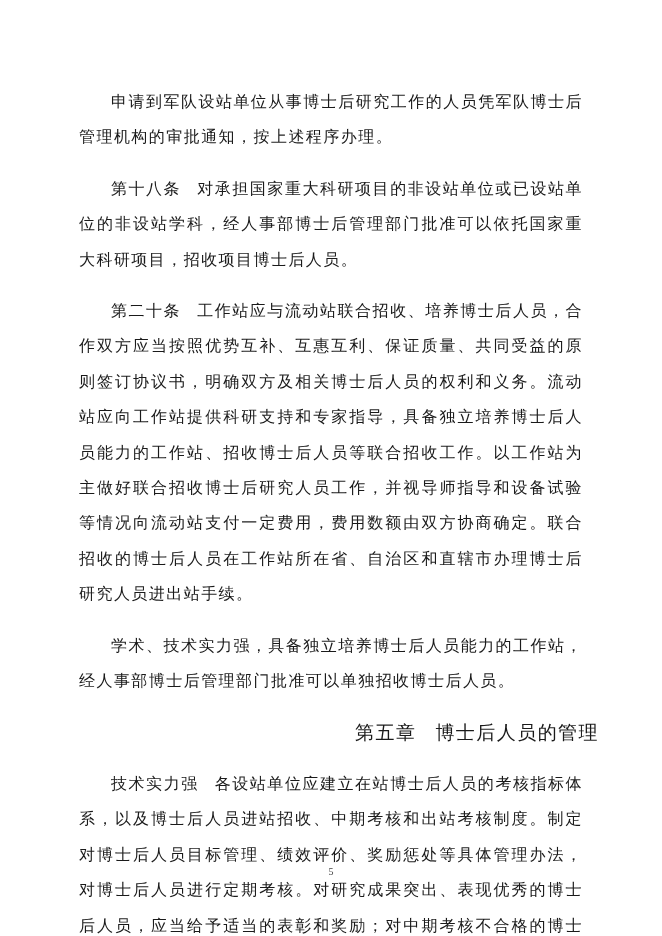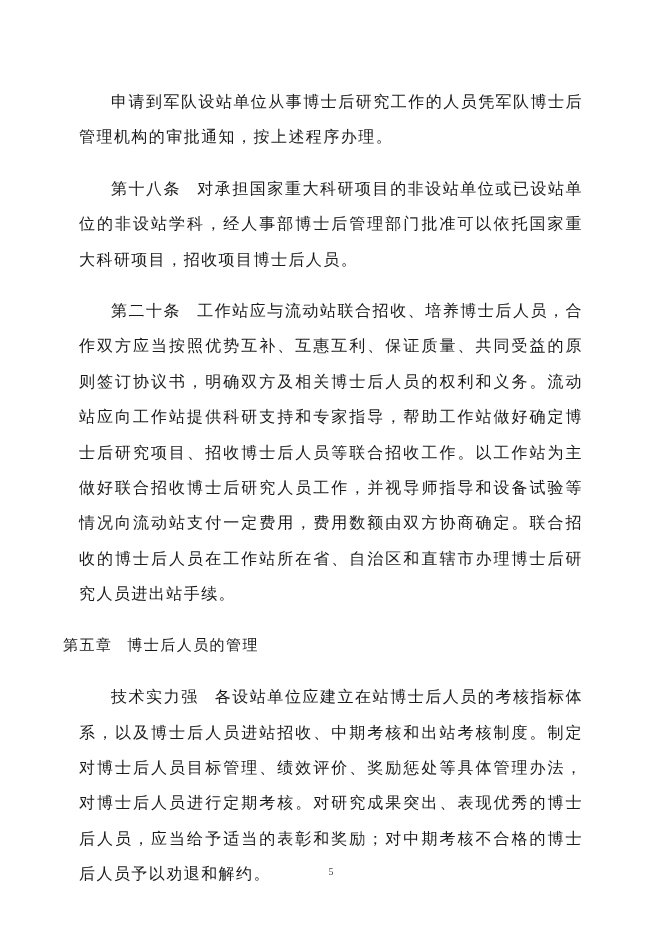--- a/index.html
+++ b/index.html
@@ -25,23 +25,23 @@
       margin: 16px;
       font-size: 16px;
       line-height: 35.4px;
       text-align: justify;
       text-indent: 2em;
       letter-spacing: 1.45px;
       word-break: break-all;
     }
     .chapter {
       margin: 0;
-      font-size: 15px;
+      font-size: 19px;
       line-height: 35.4px;
-      text-align: left;
+      text-align: right;
       letter-spacing: 1.45px;
       font-family: Liberation Serif, serif;
     }
     .article-num {
       margin-right: 1em;
     }
     .page-number {
       position: absolute;
       top: 866px;
       left: 0;
@@ -59,23 +59,26 @@
   <p class="para">
     <span>申请到军队设站单位从事博士后研究工作的人员凭军队博士后管理机构的审批通知，按上述程序办理。</span>
   </p>
 
 
   <p class="para">
     <span class="article-num">第十八条</span><span>对承担国家重大科研项目的非设站单位或已设站单位的非设站学科，经人事部博士后管理部门批准可以依托国家重大科研项目，招收项目博士后人员。</span>
   </p>
 
   <p class="para">
-    <span class="article-num">第二十条</span><span>工作站应与流动站联合招收、培养博士后人员，合作双方应当按照优势互补、互惠互利、保证质量、共同受益的原则签订协议书，明确双方及相关博士后人员的权利和义务。流动站应向工作站提供科研支持和专家指导，帮助工作站做好确定博士后研究项目、招收博士后人员等联合招收工作。以工作站为主做好联合招收博士后研究人员工作，并视导师指导和设备试验等情况向流动站支付一定费用，费用数额由双方协商确定。联合招收的博士后人员在工作站所在省、自治区和直辖市办理博士后研究人员进出站手续。</span>
+    <span class="article-num">第二十条</span><span>工作站应与流动站联合招收、培养博士后人员，合作双方应当按照优势互补、互惠互利、保证质量、共同受益的原则签订协议书，明确双方及相关博士后人员的权利和义务。流动站应向工作站提供科研支持和专家指导，具备独立培养博士后人员能力的工作站、招收博士后人员等联合招收工作。以工作站为主做好联合招收博士后研究人员工作，并视导师指导和设备试验等情况向流动站支付一定费用，费用数额由双方协商确定。联合招收的博士后人员在工作站所在省、自治区和直辖市办理博士后研究人员进出站手续。</span>
   </p>
 
+  <p class="para">
+    <span>学术、技术实力强，具备独立培养博士后人员能力的工作站，经人事部博士后管理部门批准可以单独招收博士后人员。</span>
+  </p>
 
   <p class="chapter">
     <span class="article-num">第五章</span><span>博士后人员的管理</span>
   </p>
 
   <p class="para">
     <span class="article-num">技术实力强</span><span>各设站单位应建立在站博士后人员的考核指标体系，以及博士后人员进站招收、中期考核和出站考核制度。制定对博士后人员目标管理、绩效评价、奖励惩处等具体管理办法，对博士后人员进行定期考核。对研究成果突出、表现优秀的博士后人员，应当给予适当的表彰和奖励；对中期考核不合格的博士后人员予以劝退和解约。</span>
   </p>
 </div>
 

